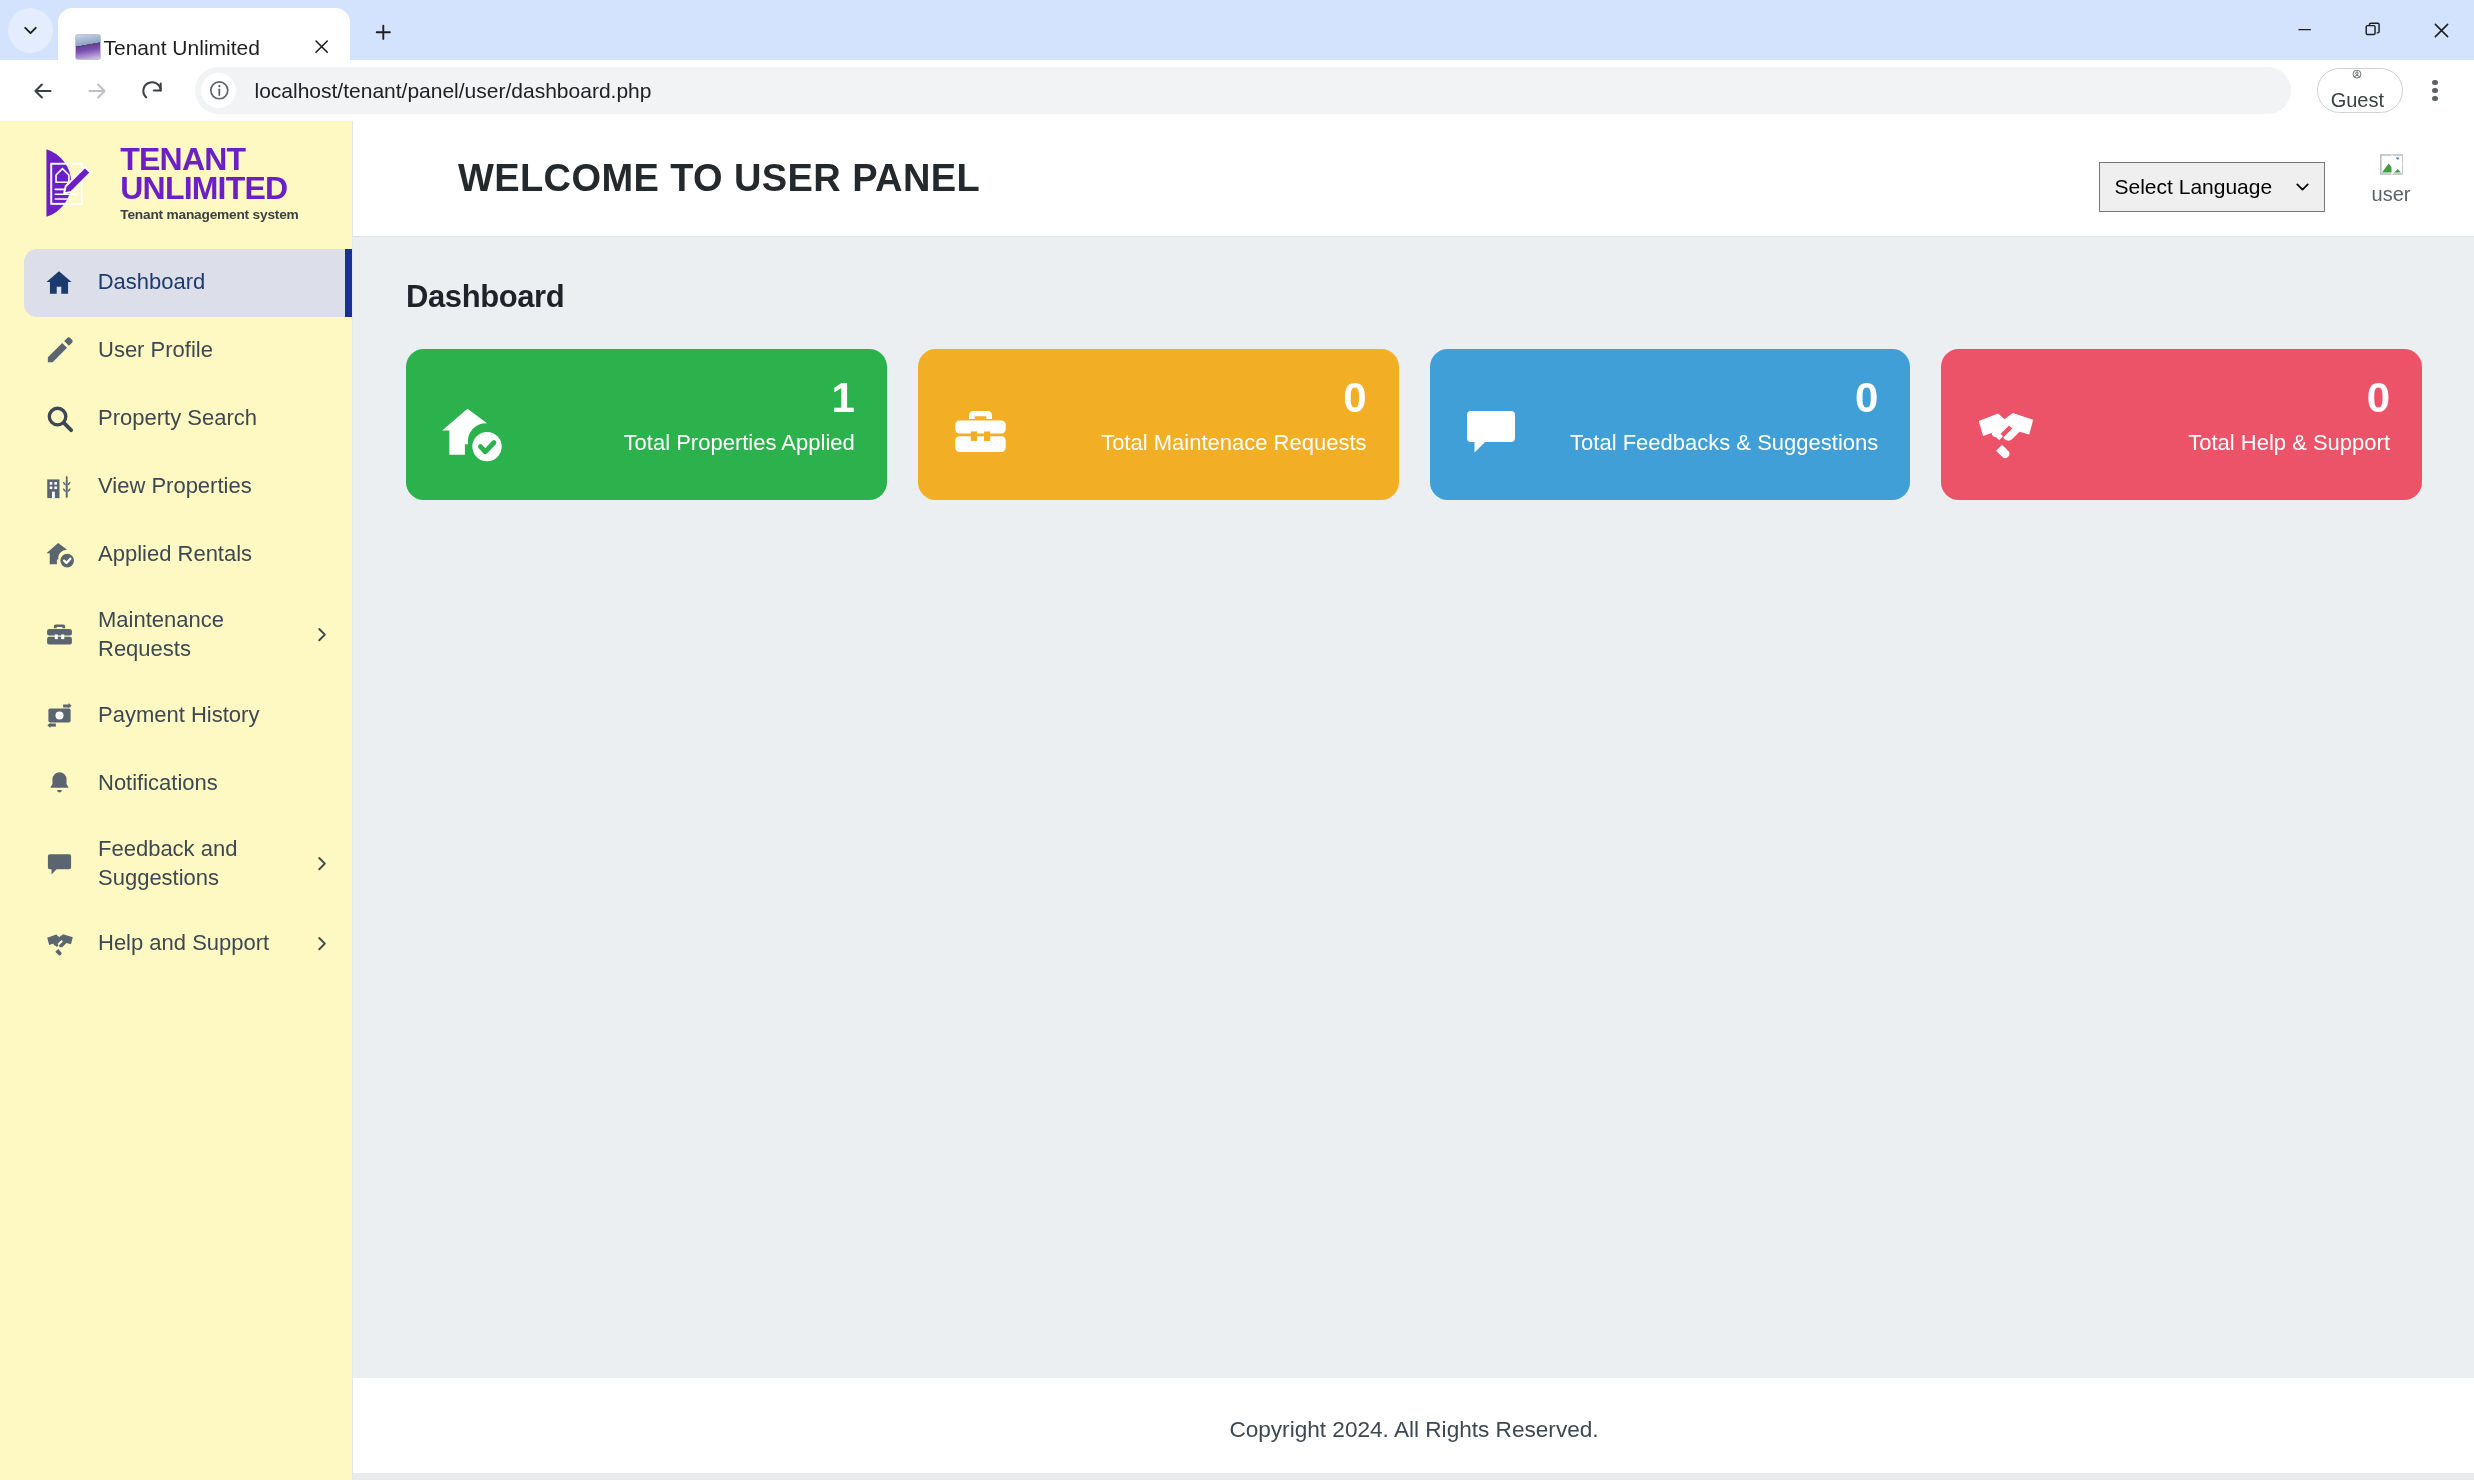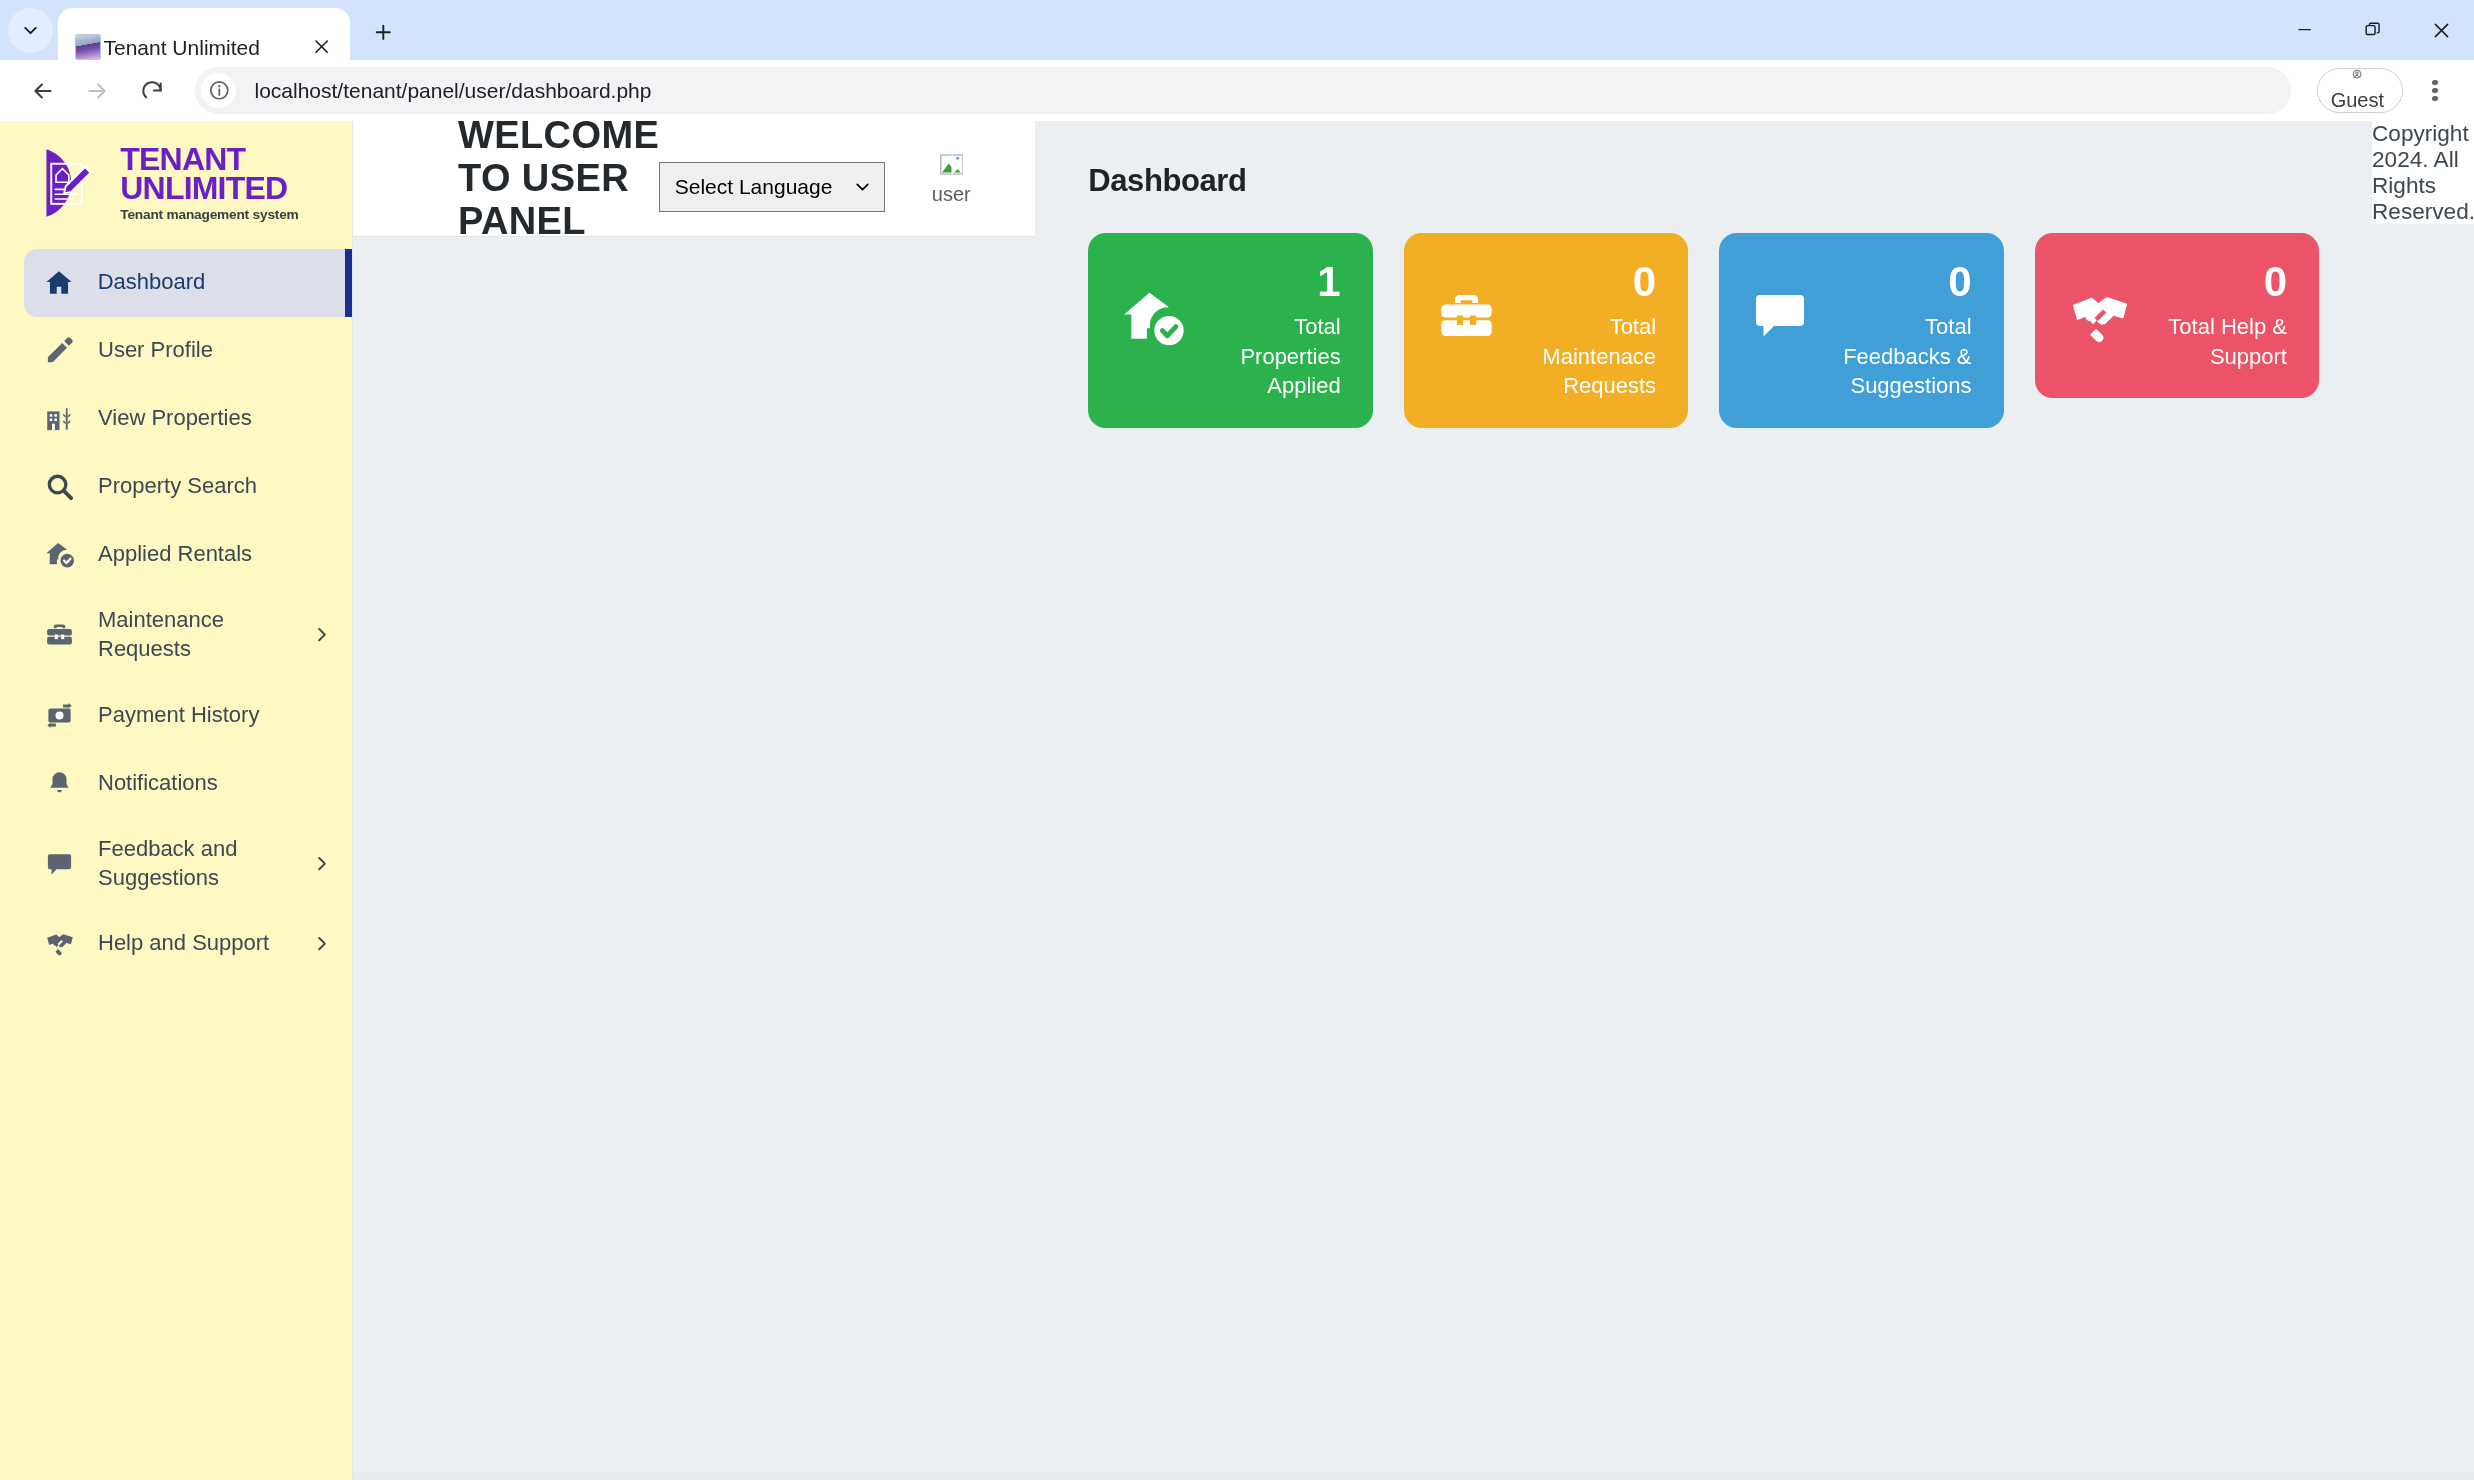--- a/index.html
+++ b/index.html
@@ -93,21 +93,21 @@
   .nav-item.active {
     background:#dcdfe9; border-radius:13px 0 0 13px; margin-left:24px;
     padding-left:17.7px;
   }
   .nav-item.active .nav-label { color:#1b3b6f; }
   .nav-item.active::after {
     content:""; position:absolute; right:0; top:0; bottom:0; width:7.3px; background:#1a3091;
   }
 
   
-  .main { flex:1; display:flex; min-width:0; background:#eceff1; }
+  .main { flex:1; display:flex; flex-direction:column; min-width:0; background:#eceff1; }
 
   .topbar {
     height:116px; flex:0 0 116px; background:#ffffff; display:flex; align-items:center;
     padding:0 52px 0 105px; border-bottom:0.8px solid #e0e3e6;
   }
   .welcome { font-size:38px; font-weight:bold; color:#24292e; letter-spacing:0.4px; flex:1; }
   .lang-select {
     height:50px; min-width:226px; background:#efefef; border:1.2px solid #767676;
     display:flex; align-items:center; justify-content:space-between;
     padding:0 11.3px 0 14.5px; gap:16px;margin-top:16px;
@@ -274,48 +274,48 @@
             <svg width="31" height="31" viewBox="0 0 24 24" fill="#5a6570">
               <path d="M3 17.3 14.1 6.2l3.7 3.7L6.7 21H3z"></path>
               <path d="M15.6 4.7 18 2.3a1.6 1.6 0 0 1 2.3 0l1.4 1.4a1.6 1.6 0 0 1 0 2.3l-2.4 2.4z"></path>
             </svg>
           </span>
           <span class="nav-label">User Profile</span>
         </div>
 
         <div class="nav-item">
           <span class="ic">
+            <svg width="31" height="31" viewBox="0 0 24 24">
+              <circle cx="10.5" cy="10.5" r="6.4" fill="none" stroke="#3d4852" stroke-width="2.6"></circle>
+              <path d="M15.4 15.4 21 21" stroke="#3d4852" stroke-width="3" stroke-linecap="round"></path>
+            </svg>
+          </span>
+          <span class="nav-label">Property Search</span>
+        </div>
+
+        <div class="nav-item">
+          <span class="ic">
             <svg width="31" height="31" viewBox="0 0 24 24" fill="#5a6570">
               <path d="M2.5 6.5h9.5V21H2.5z"></path>
               <rect x="4.4" y="8.6" width="2" height="2" fill="#ffffff"></rect>
               <rect x="8" y="8.6" width="2" height="2" fill="#ffffff"></rect>
               <rect x="4.4" y="12" width="2" height="2" fill="#ffffff"></rect>
               <rect x="8" y="12" width="2" height="2" fill="#ffffff"></rect>
               <rect x="6.2" y="16" width="2.2" height="5" fill="#ffffff"></rect>
               <path d="M17.6 3.4c1 1.3 1 2.6 0 3.9-1-1.3-1-2.6 0-3.9z"></path>
               <path d="M14.6 8.4c1.5.5 2.3 1.4 2.4 2.9-1.5-.4-2.3-1.4-2.4-2.9zM20.6 8.4c-1.5.5-2.3 1.4-2.4 2.9 1.5-.4 2.3-1.4 2.4-2.9z"></path>
               <path d="M14.6 13.4c1.5.5 2.3 1.4 2.4 2.9-1.5-.4-2.3-1.4-2.4-2.9zM20.6 13.4c-1.5.5-2.3 1.4-2.4 2.9 1.5-.4 2.3-1.4 2.4-2.9z"></path>
               <path d="M17.6 6.6v14" stroke="#5a6570" stroke-width="1.5"></path>
             </svg>
           </span>
           <span class="nav-label">View Properties</span>
         </div>
 
         <div class="nav-item">
           <span class="ic">
-            <svg width="31" height="31" viewBox="0 0 24 24">
-              <circle cx="10.5" cy="10.5" r="6.4" fill="none" stroke="#3d4852" stroke-width="2.6"></circle>
-              <path d="M15.4 15.4 21 21" stroke="#3d4852" stroke-width="3" stroke-linecap="round"></path>
-            </svg>
-          </span>
-          <span class="nav-label">Property Search</span>
-        </div>
-
-        <div class="nav-item">
-          <span class="ic">
             <svg width="32" height="32" viewBox="0 0 24 24" fill="#5a6570">
               <path d="M10.6 3 1.8 10.6h2.5V19h5.4v-3.6h1.1a6.3 6.3 0 0 1 6.6-7.3L10.6 3z"></path>
               <circle cx="17.4" cy="16.2" r="5.1"></circle>
               <path d="M15.1 16.2l1.7 1.8 3-3.2" fill="none" stroke="#ffffff" stroke-width="1.7" stroke-linecap="round" stroke-linejoin="round"></path>
             </svg>
           </span>
           <span class="nav-label">Applied Rentals</span>
         </div>
 
         <div class="nav-item">

